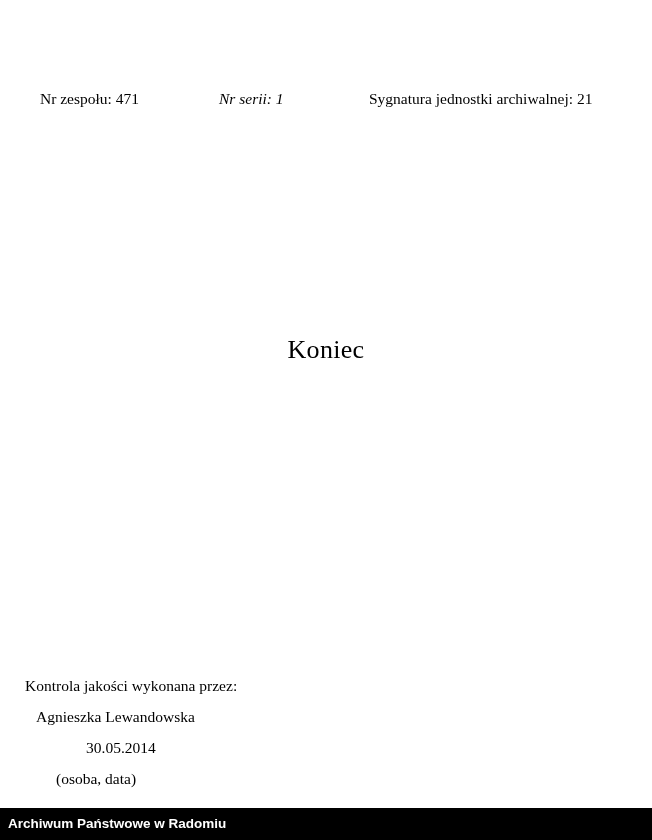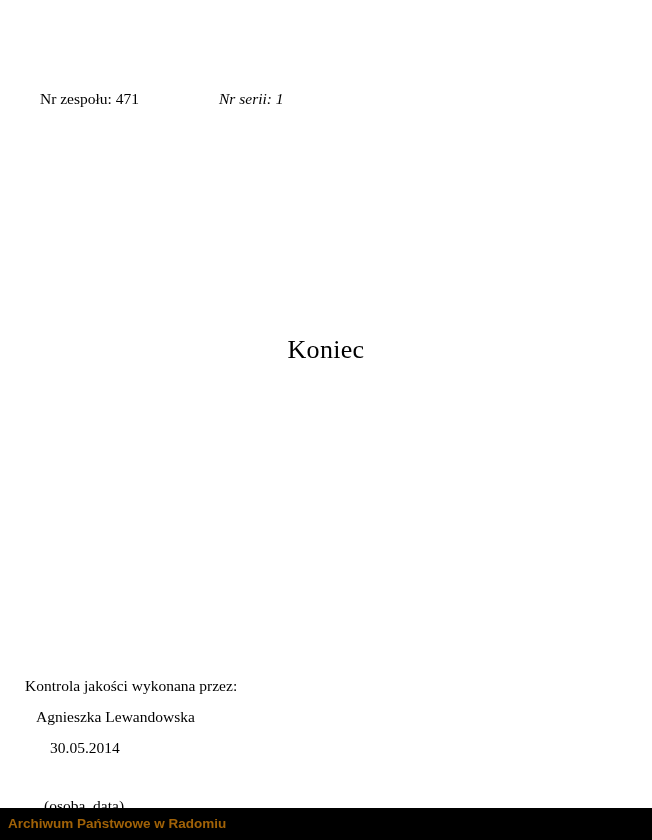--- a/index.html
+++ b/index.html
@@ -61,49 +61,50 @@
     position: absolute;
     top: 670px;
     left: 0;
     width: 568px;
     font-size: 15.5px;
     line-height: 31px;
   }
   .qc-line { display: block; white-space: nowrap; }
   .qc-title  { padding-left: 25px; }
   .qc-person { padding-left: 36px; }
-  .qc-date   { padding-left: 50px; }
-  .qc-note   { padding-left: 44px; margin-top: 27px; }
+  .qc-date   { padding-left: 86px; }
+  .qc-note   { padding-left: 56px; }
 
   
   .watermark-bar {
     position: absolute;
     left: 0;
     bottom: 0;
     width: 652px;
     height: 32px;
     background: #000000;
-    color: #a16207;
+    color: #ffffff;
     font-family: "Liberation Sans", sans-serif;
     font-size: 13.5px;
     font-weight: bold;
     line-height: 32px;
     padding-left: 8px;
     box-sizing: border-box;
     white-space: nowrap;
   }
 </style>
 </head>
 <body>
 
 <div class="page">
 
   <div class="header-row">
     <span class="header-field hf-zespol">Nr  zespołu: 471</span>
     <span class="header-field hf-seria">Nr serii: 1</span>
+    <span class="header-field hf-sygn">Sygnatura jednostki archiwalnej: 21</span>
   </div>
 
   <div class="koniec">Koniec</div>
 
   <div class="qc-block">
     <span class="qc-line qc-title">Kontrola jakości wykonana przez:</span>
     <span class="qc-line qc-person">Agnieszka Lewandowska</span>
     <span class="qc-line qc-date">30.05.2014</span>
     <span class="qc-line qc-note">(osoba, data)</span>
   </div>

